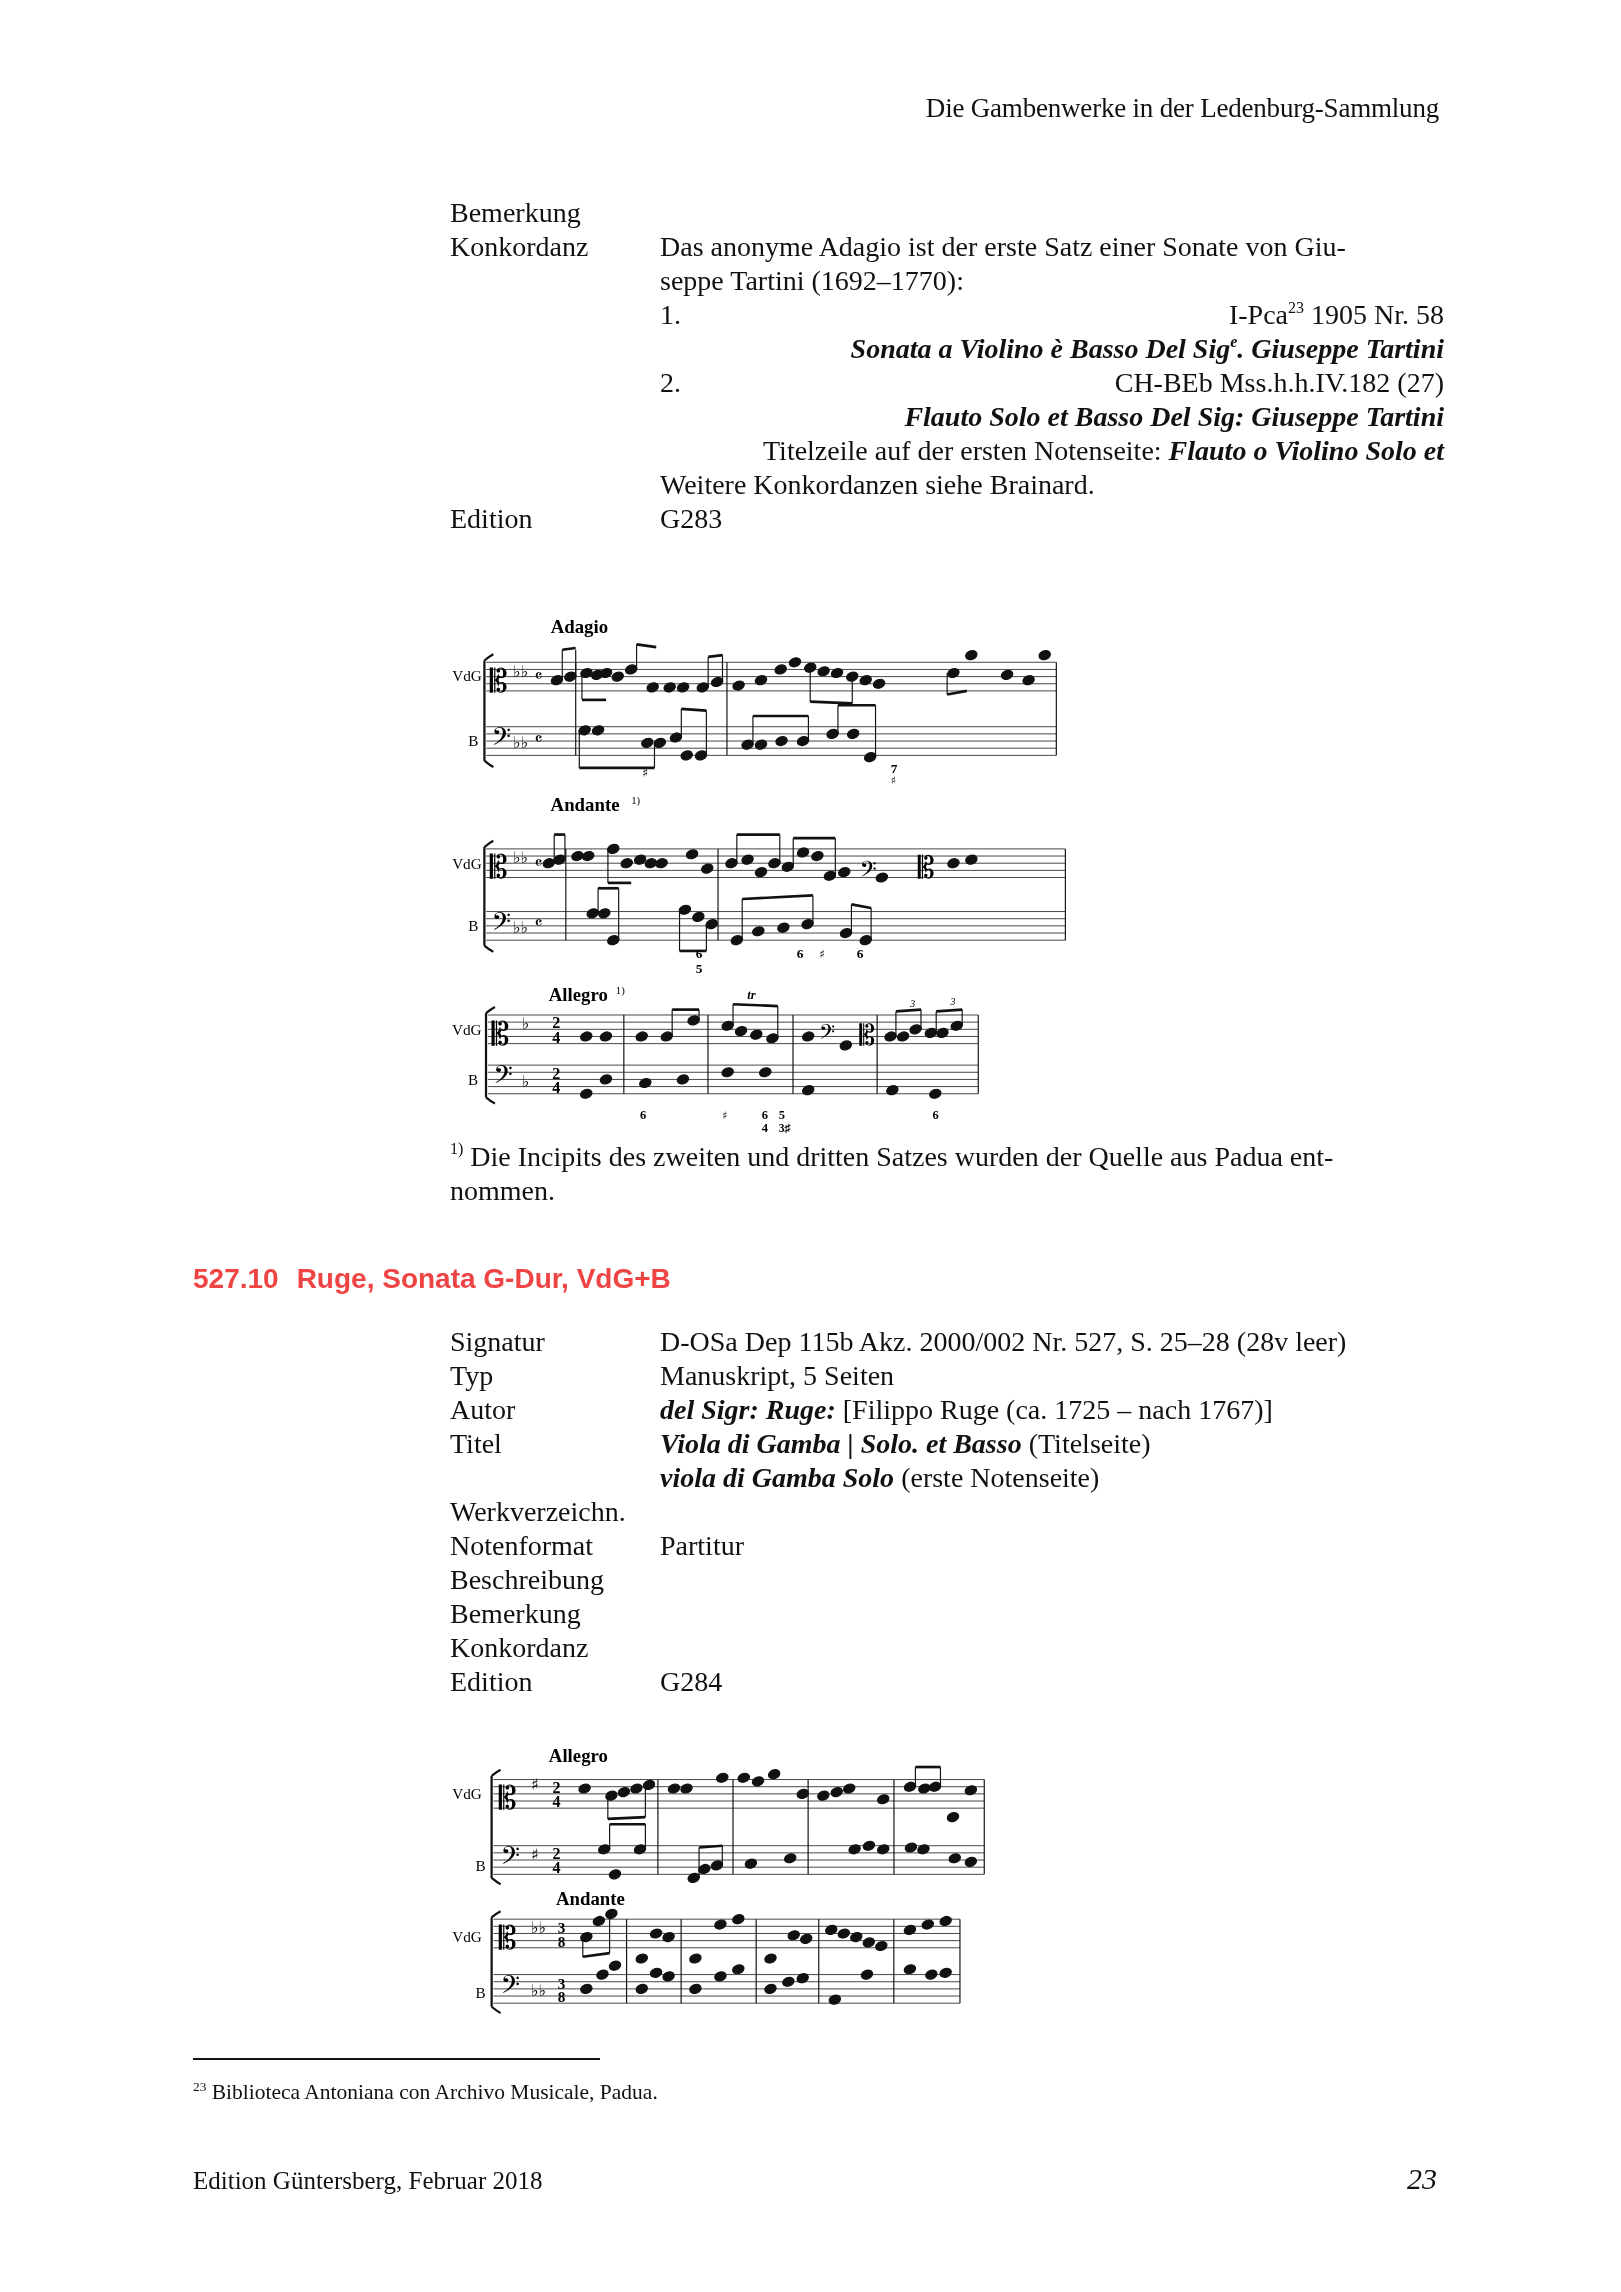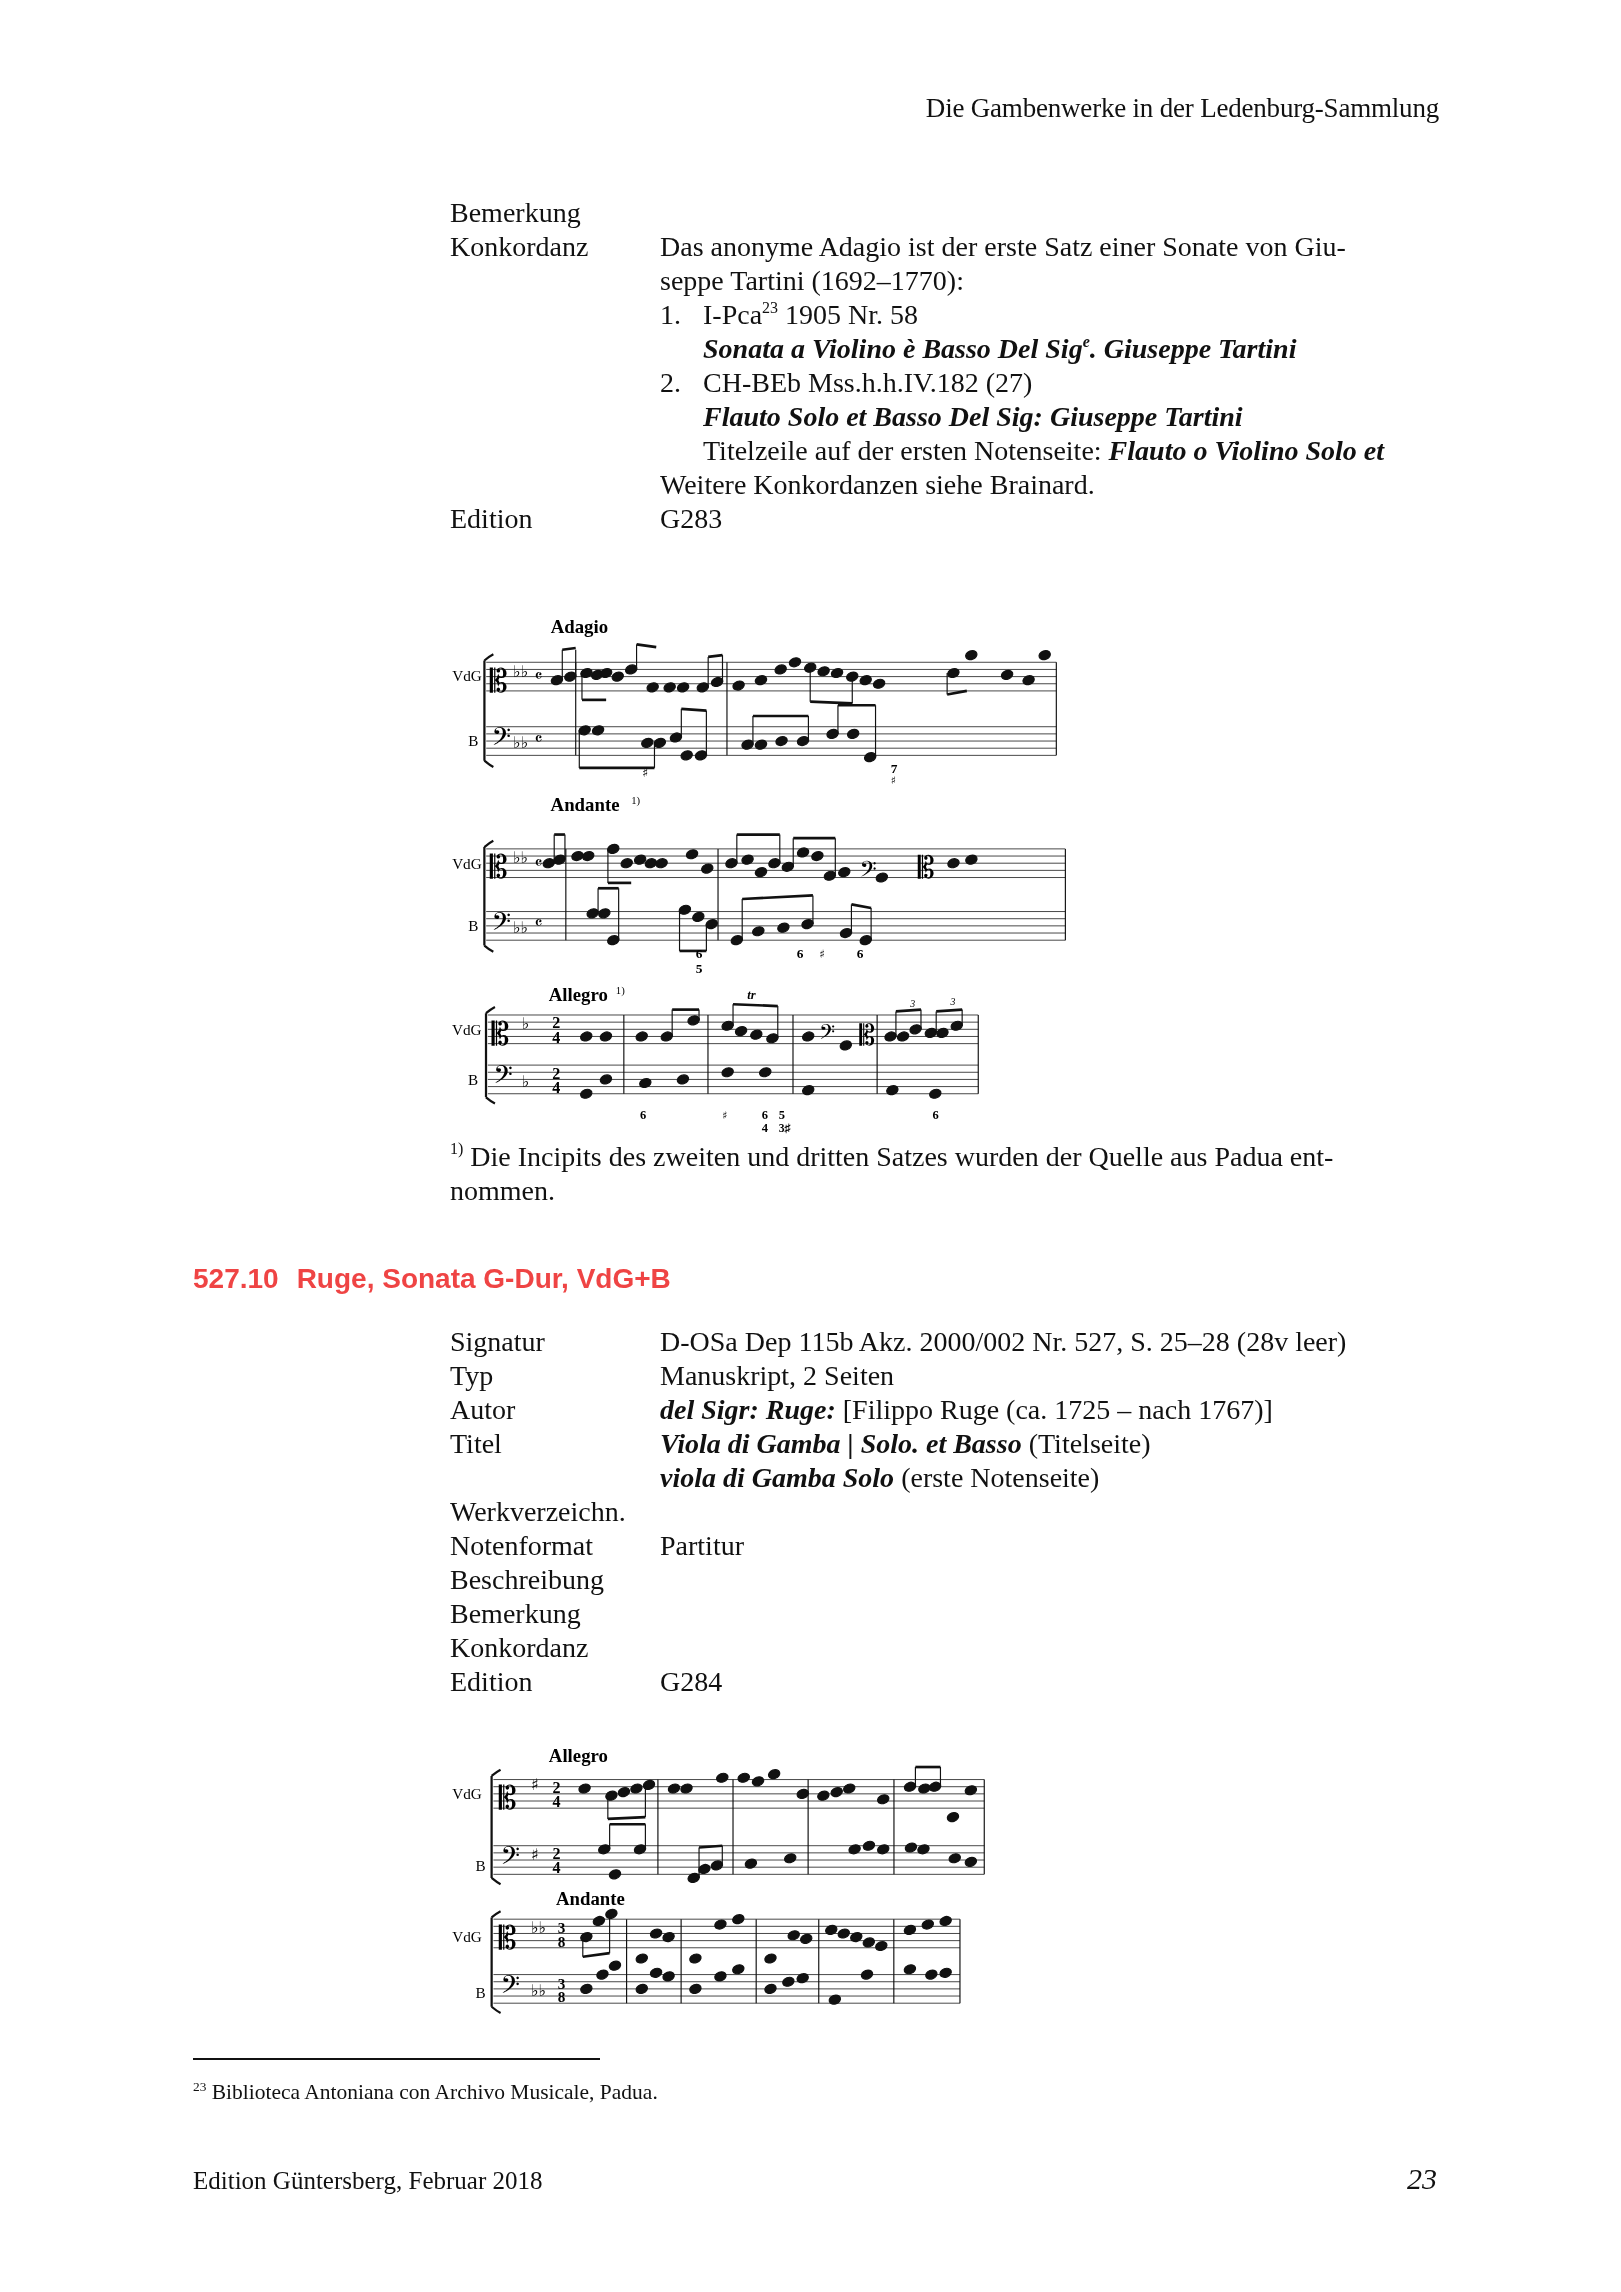--- a/index.html
+++ b/index.html
@@ -14,21 +14,21 @@
   .meta {
     position: absolute; left: 450px; width: 994px;
     font-size: 28px; line-height: 34px;
   }
   .row { display: flex; }
   .label { width: 210px; flex: 0 0 210px; white-space: nowrap; }
   .value { flex: 1; }
   .value i, .it { font-style: italic; font-weight: bold; }
   .enum { display: flex; }
   .enum .num { width: 43px; flex: 0 0 43px; }
-  .enum .body { flex: 1; }
+  .enum .body { flex: 1; text-align: right; }
   sup { font-size: 16px; line-height: 0; vertical-align: 10.7px; }
   .incipit { position: absolute; }
   .incipit svg { display: block; }
   .footnote-inline {
     position: absolute; left: 450px; top: 1140px; width: 994px;
     font-size: 28px; line-height: 34px;
   }
   .footnote-inline sup { font-size: 16px; vertical-align: 11.6px; }
   .section-heading {
     position: absolute; left: 193px; top: 1263px;
@@ -412,21 +412,21 @@
   <span class="num">527.10</span><span>Ruge, Sonata G-Dur, VdG+B</span>
 </div>
 
 <div class="meta" style="top:1325px;">
   <div class="row">
       <span class="label">Signatur</span>
       <span class="value">D-OSa Dep 115b Akz. 2000/002 Nr. 527, S. 25–28 (28v leer)</span>
     </div>
   <div class="row">
       <span class="label">Typ</span>
-      <span class="value">Manuskript, 2 Seiten</span>
+      <span class="value">Manuskript, 5 Seiten</span>
     </div>
   <div class="row">
       <span class="label">Autor</span>
       <span class="value"><i>del Sigr: Ruge:</i><span> [Filippo Ruge (ca. 1725 – nach 1767)]</span></span>
     </div>
   <div class="row">
       <span class="label">Titel</span>
     <div class="value">
       <div><i>Viola di Gamba | Solo. et Basso</i><span> (Titelseite)</span></div>
       <div><i>viola di Gamba Solo</i><span> (erste Notenseite)</span></div>

